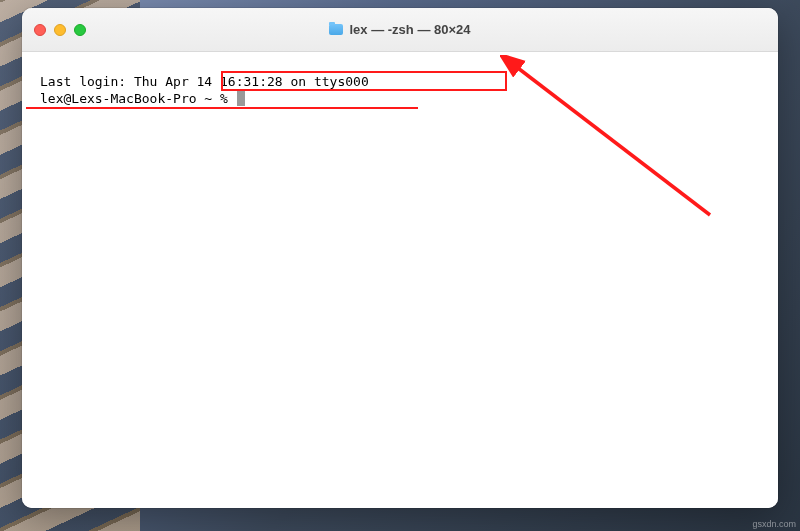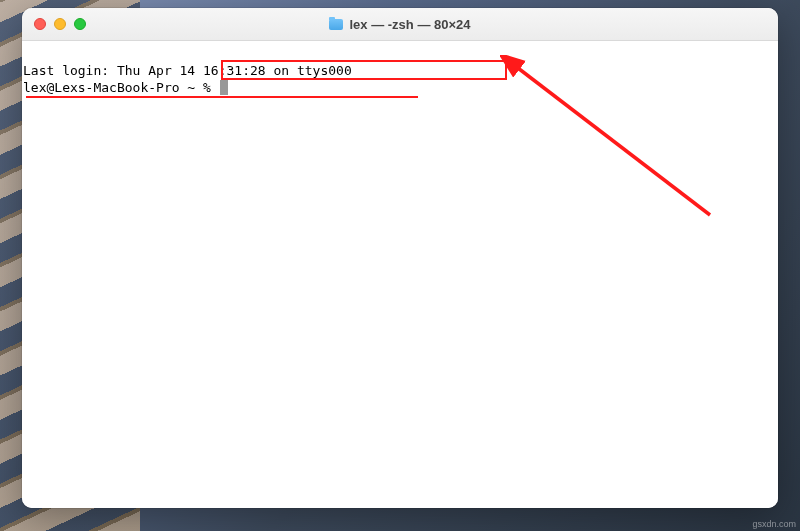--- a/index.html
+++ b/index.html
@@ -30,21 +30,21 @@
       width: 756px;
       height: 500px;
       background: #ffffff;
       border-radius: 10px;
       box-shadow: 0 10px 40px rgba(0,0,0,0.35), 0 0 0 1px rgba(0,0,0,0.08);
       overflow: hidden;
       display: flex;
       flex-direction: column;
     }
     .titlebar {
-      height: 33px;
+      height: 44px;
       background: linear-gradient(#f6f6f6, #ececec);
       border-bottom: 1px solid #d9d9d9;
       display: flex;
       align-items: center;
       position: relative;
       flex-shrink: 0;
     }
     .traffic-lights {
       display: flex;
       gap: 8px;
@@ -82,21 +82,21 @@
       font-weight: 600;
       color: #444;
     }
     .terminal {
       flex: 1;
       background: #ffffff;
       font-family: "SF Mono", Menlo, Monaco, Consolas, monospace;
       font-size: 13px;
       line-height: 17px;
       color: #000;
-      padding: 4px 1px;
+      padding: 4px 18px;
       position: relative;
       white-space: pre;
     }
     .line { display: block; }
     .cursor {
       display: inline-block;
       width: 8px; height: 15px;
       background: #999;
       vertical-align: text-bottom;
       margin-left: 1px;

